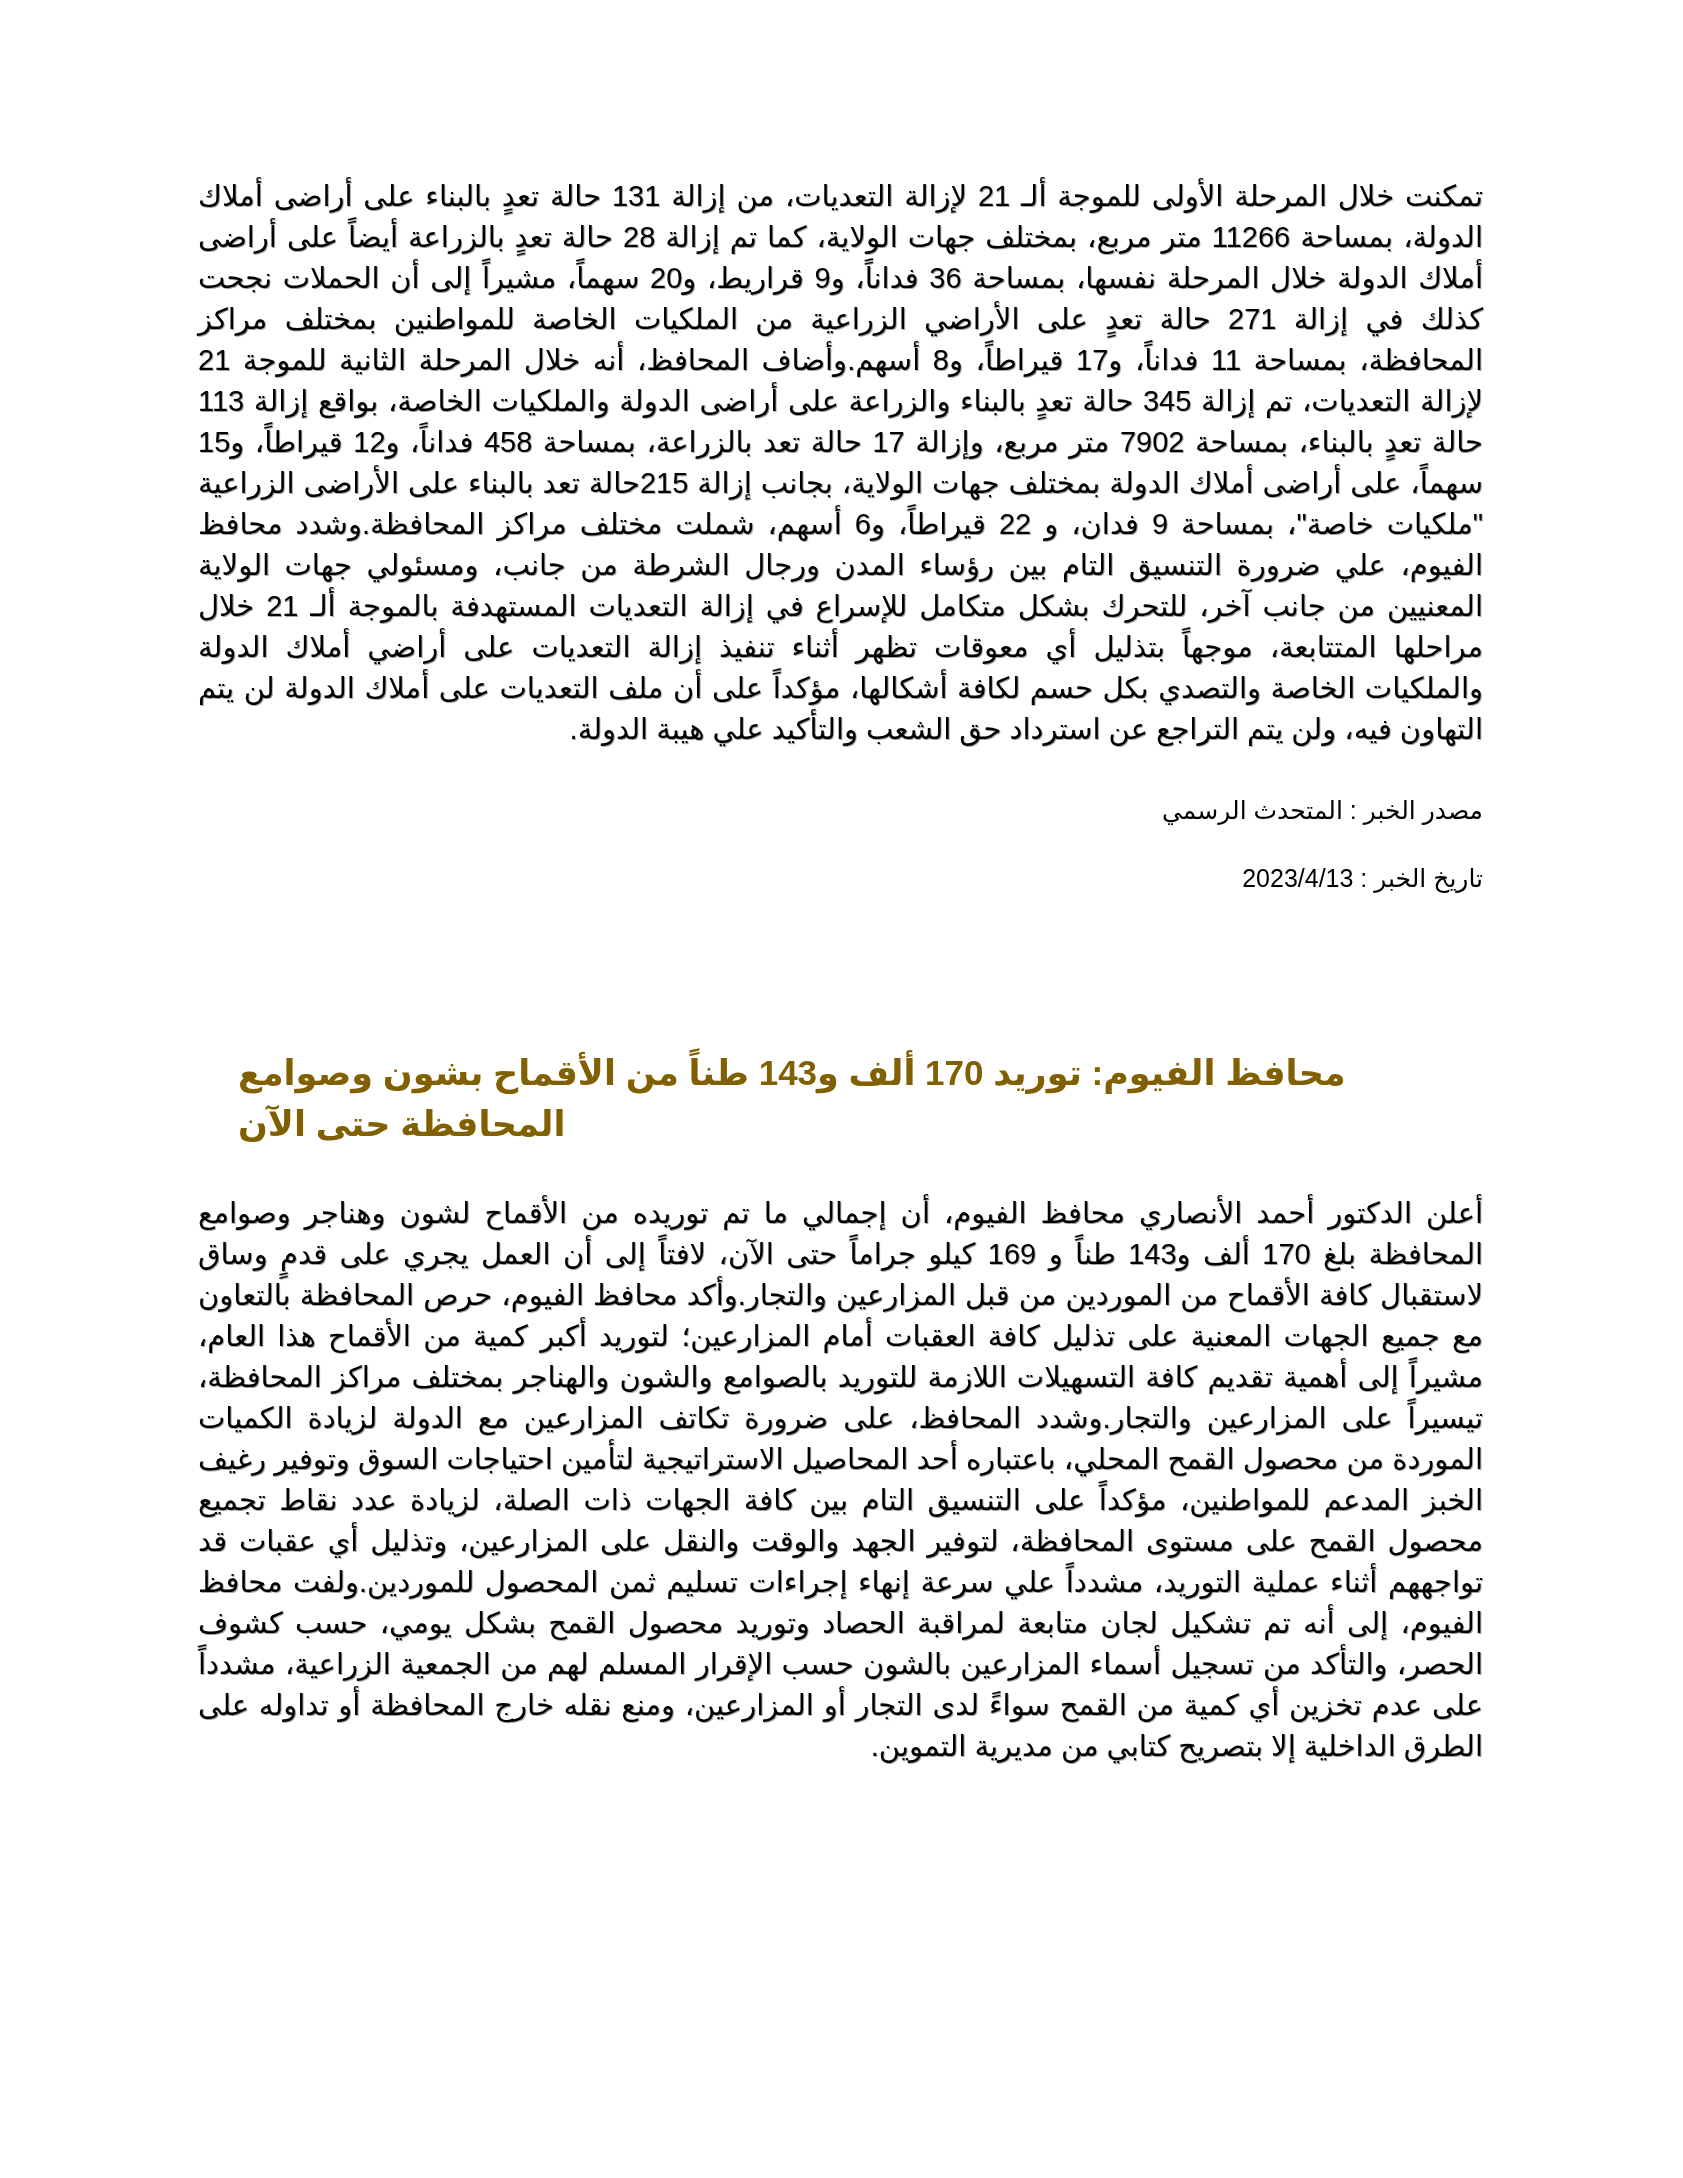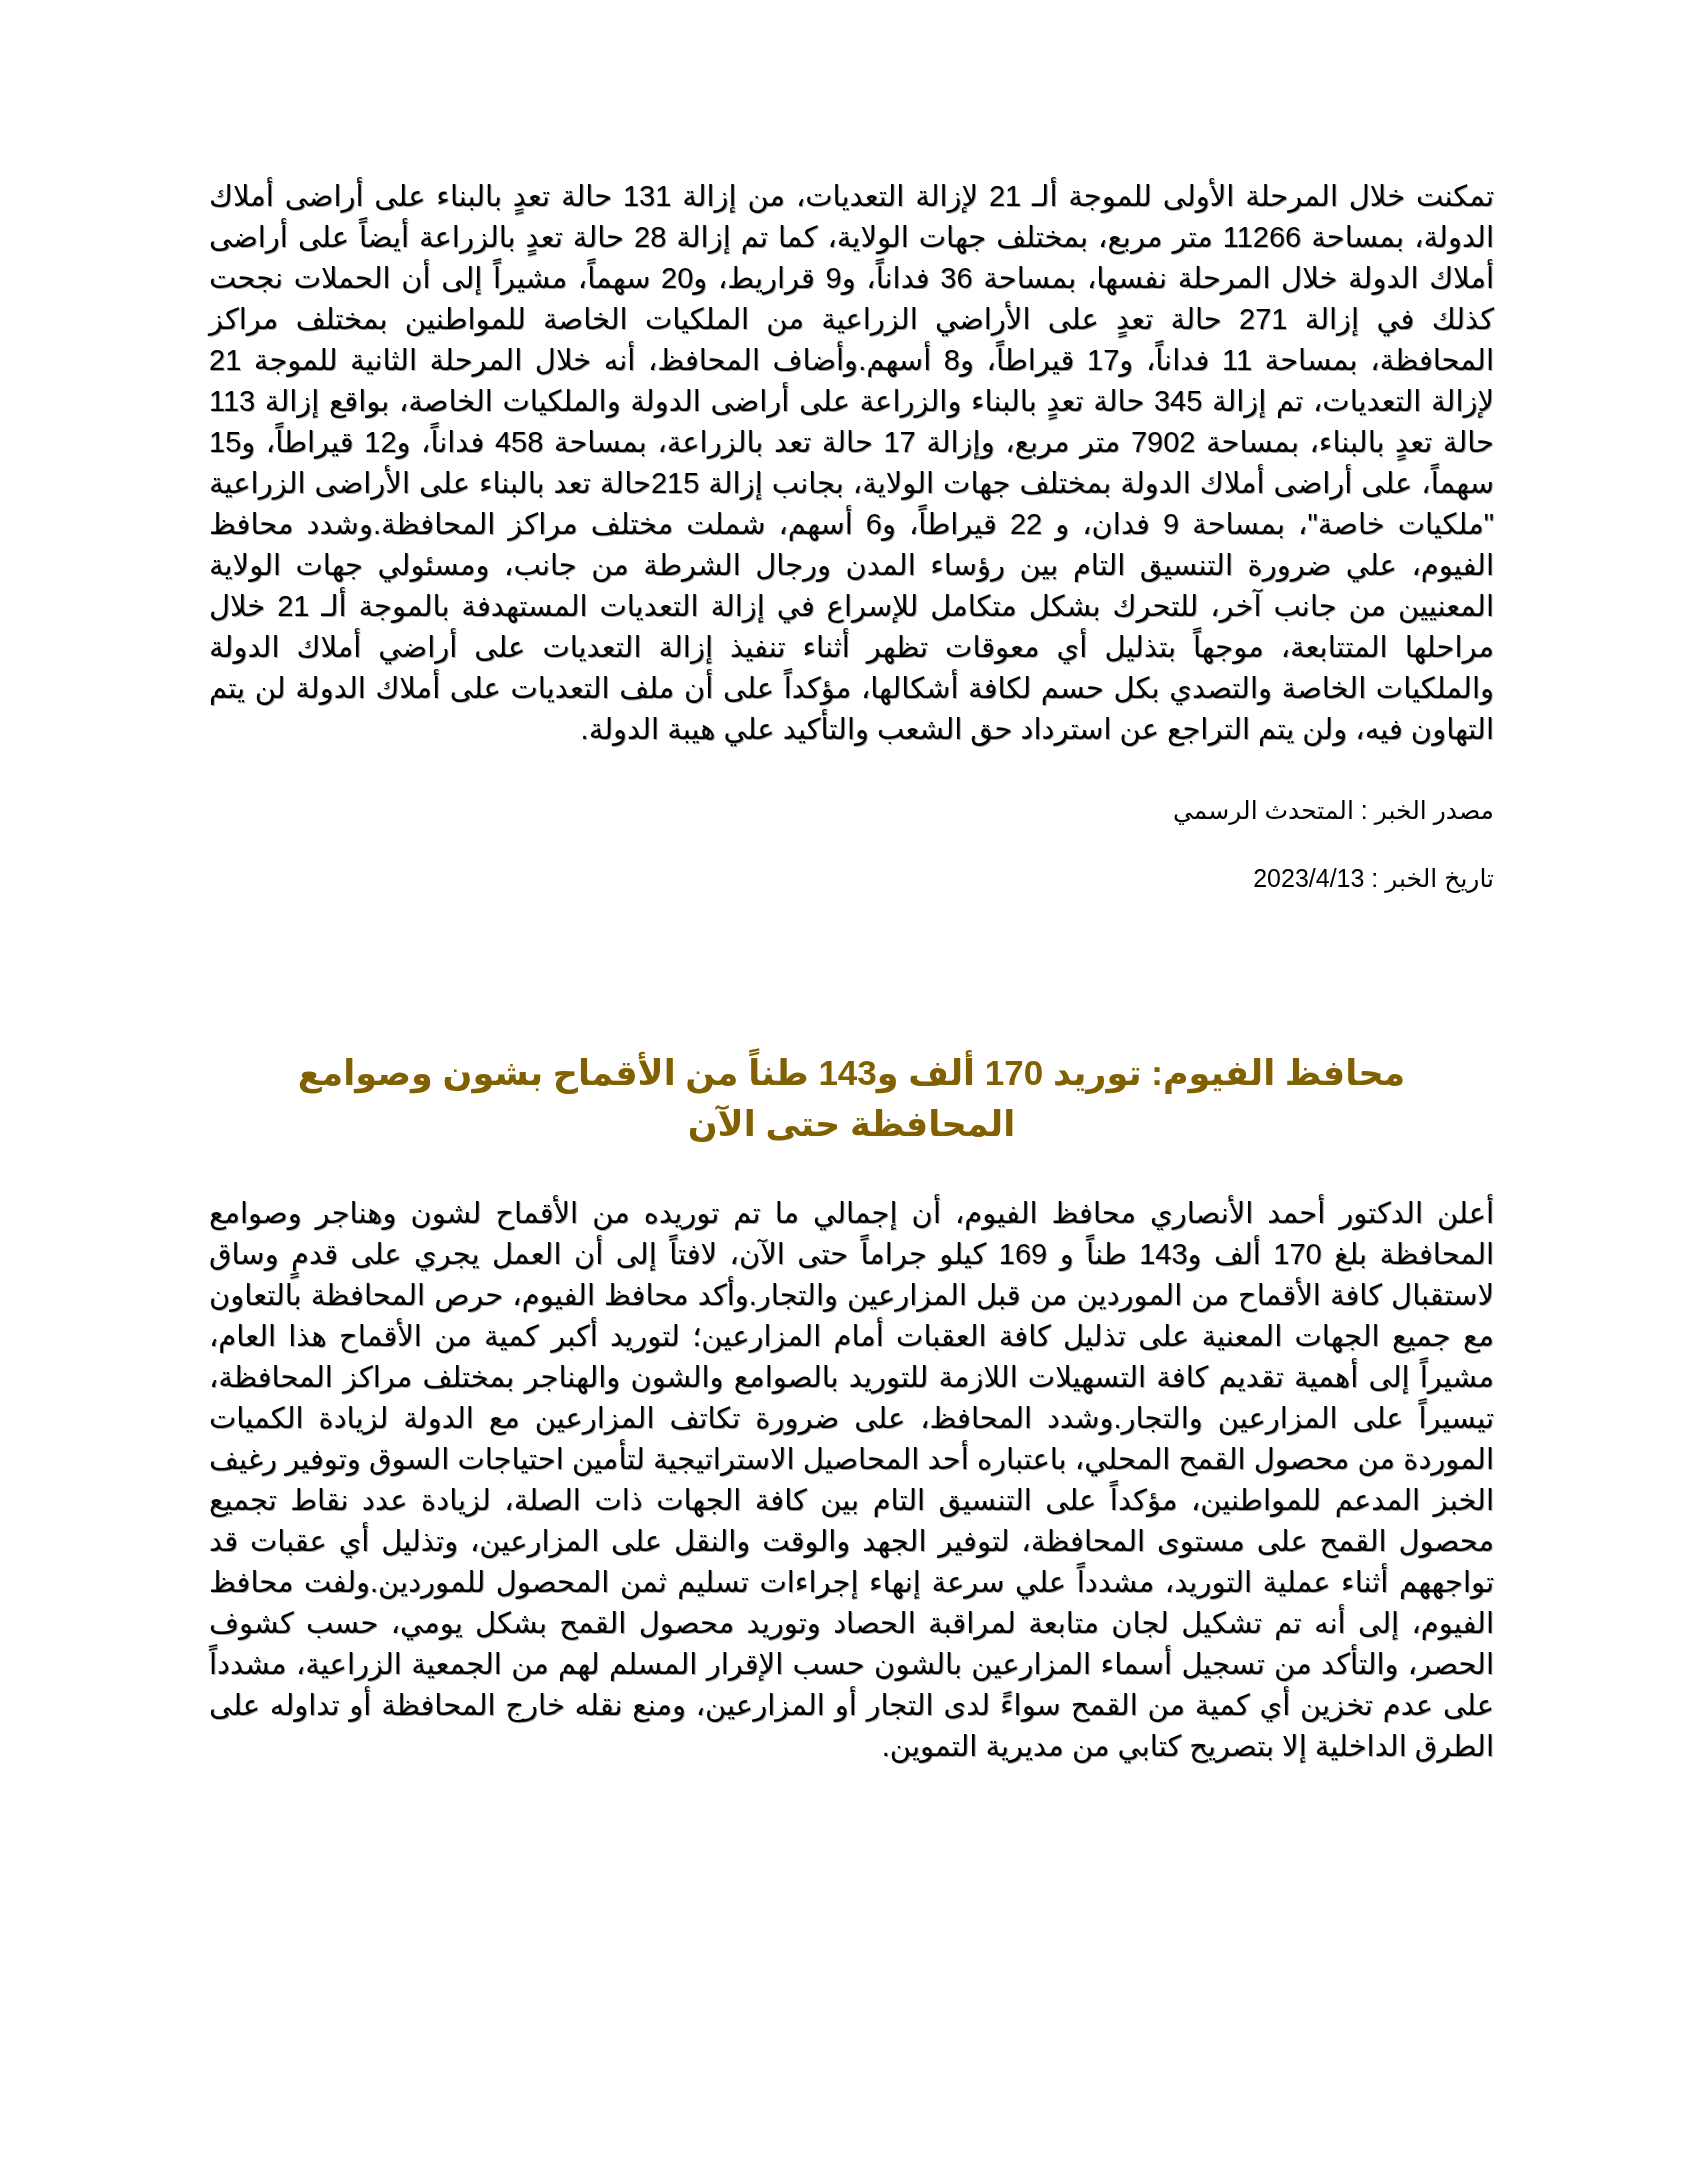--- a/index.html
+++ b/index.html
@@ -10,21 +10,21 @@
   body {
     width: 1683px;
     height: 2178px;
     position: relative;
     overflow: hidden;
     font-family: "Liberation Sans", "DejaVu Sans", sans-serif;
     color: #000000;
   }
   .page {
     position: absolute;
-    left: 209px;
+    left: 198px;
     top: 176px;
     width: 1285px;
     direction: rtl;
   }
   .para {
     margin: 0;
     font-size: 29px;
     line-height: 41px;
     text-align: justify;
     text-align-last: right;
@@ -39,21 +39,21 @@
   }
   .meta-source { margin-top: 40px; }
   .meta-date { margin-top: 28px; }
   .headline {
     margin: 0;
     margin-top: 149px;
     font-size: 35px;
     font-weight: bold;
     line-height: 51px;
     color: #806000;
-    text-align: center;
+    text-align: left;
     padding-left: 40px;
     padding-right: 40px;
   }
   .body2 {
     margin-top: 44px;
   }
 </style>
 </head>
 <body>
 

